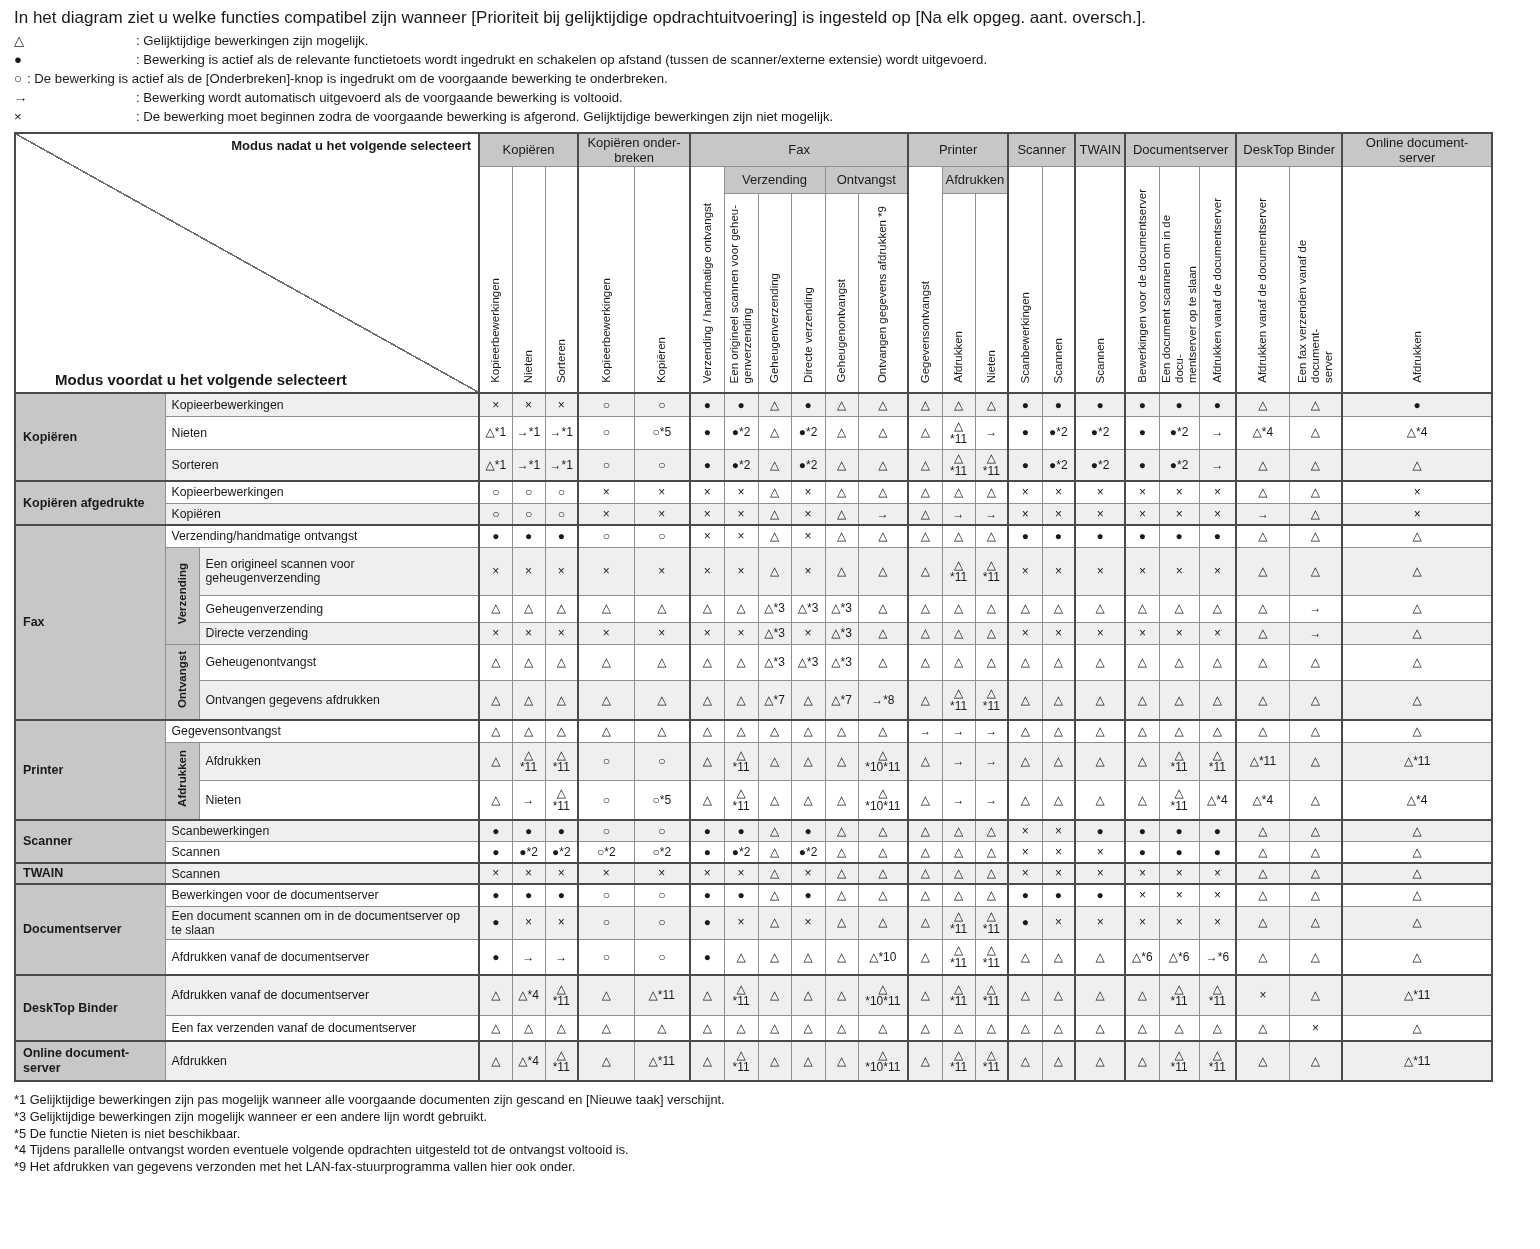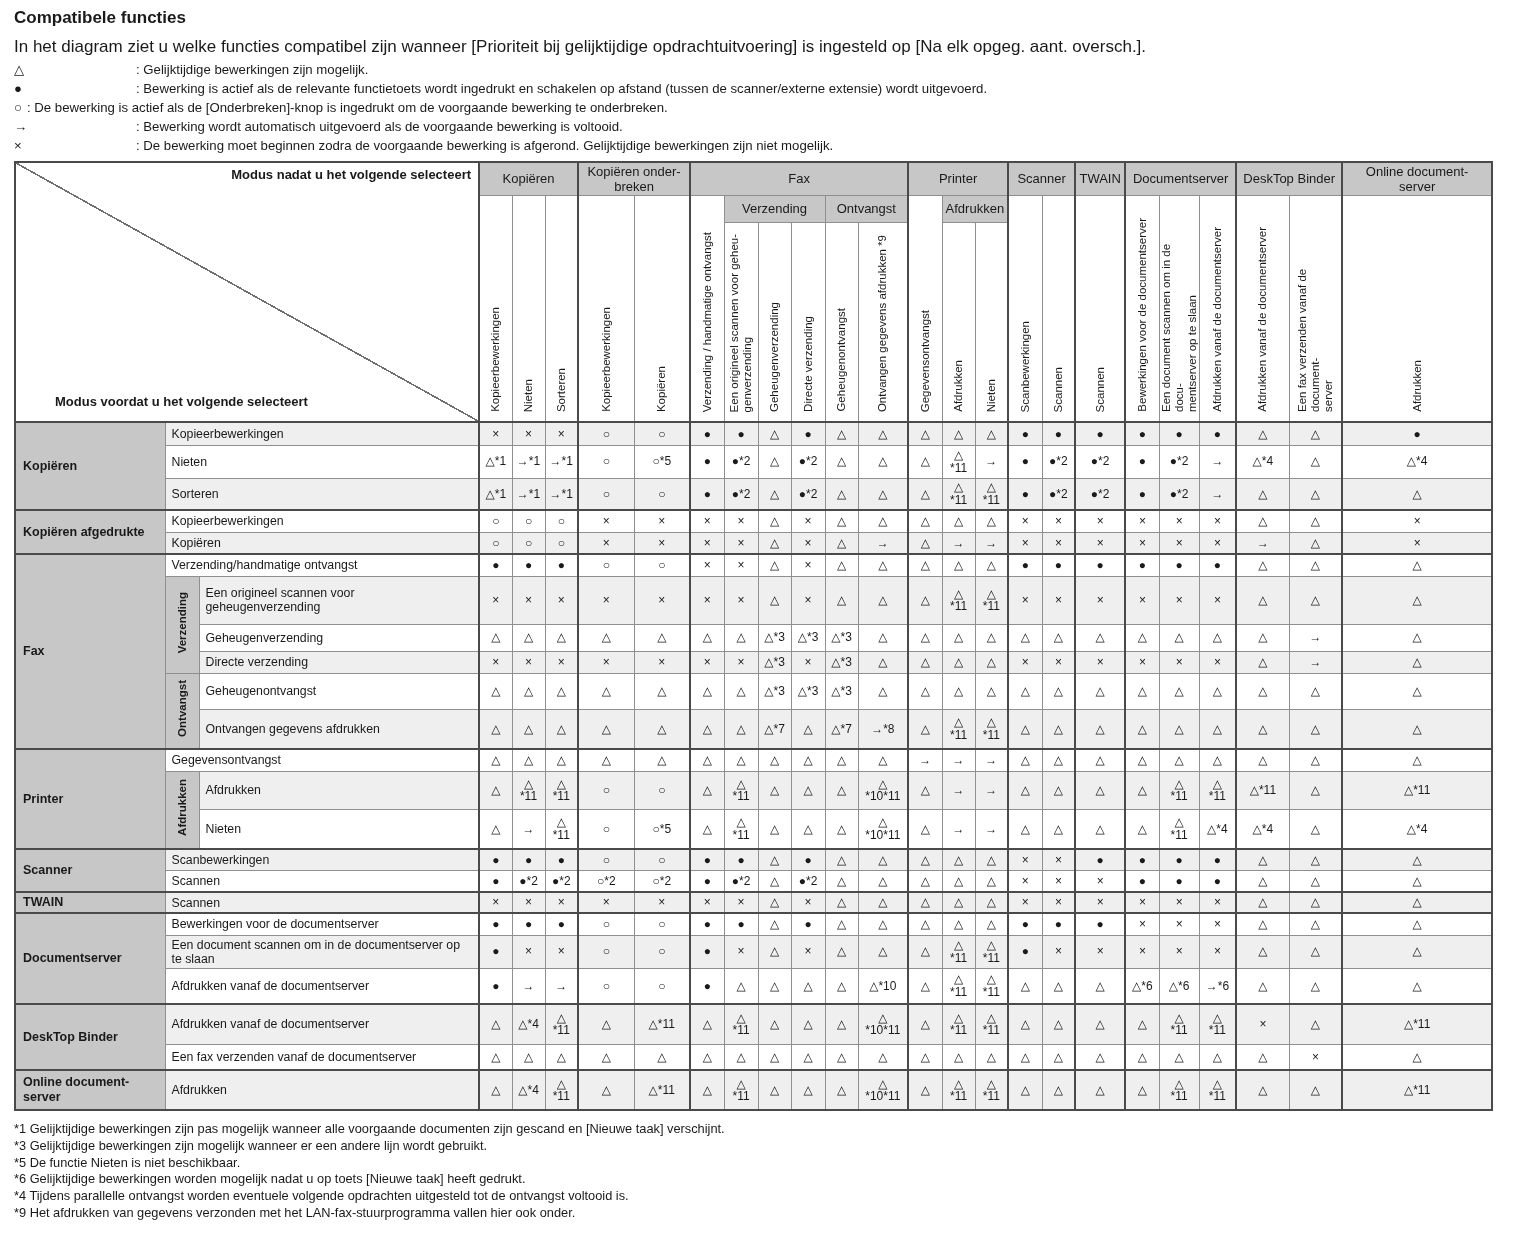--- a/index.html
+++ b/index.html
@@ -12,38 +12,37 @@
   .legend-symbol { width:122px; flex:none; }
   .legend-row.tight .legend-symbol { width:auto; margin-right:5px; }
   table.matrix { border-collapse:collapse; table-layout:fixed; width:1477px; border:2px solid #4a4a4a; margin-top:2px; }
   .matrix th, .matrix td { border:1px solid #8f8f8f; padding:0; font-weight:normal; overflow:hidden; }
   .hr { border-right:2px solid #4a4a4a !important; }
   tr.gtop > th, tr.gtop > td { border-top:2px solid #4a4a4a; }
   .ghead, .bandhead { background:#c7c7c7; font-weight:bold; font-size:13px; text-align:center; white-space:pre-line; line-height:15px; vertical-align:middle; }
   .corner { position:relative; background:#fff;
     background-image:linear-gradient(to top right, transparent calc(50% - 0.8px), #6e6e6e calc(50% - 0.8px), #6e6e6e calc(50% + 0.8px), transparent calc(50% + 0.8px)); }
   .corner-top { position:absolute; top:4px; right:7px; font-weight:bold; font-size:13px; }
-  .corner-bottom { position:absolute; bottom:12px; left:7px; font-weight:bold; font-size:13px;padding-left:32px; }
+  .corner-bottom { position:absolute; bottom:4px; left:7px; font-weight:bold; font-size:15px;padding-left:32px; }
   .rotcell { background:#fff; vertical-align:bottom; text-align:center; padding-bottom:5px !important; }
   .rot { display:inline-block; writing-mode:vertical-rl; transform:rotate(180deg); font-size:11.5px; line-height:13px; white-space:pre-line; text-align:left; max-height:196px; }
   th.rowgroup { background:#c7c7c7; font-weight:bold; font-size:12.5px; text-align:left; padding:2px 4px 2px 7px; vertical-align:middle; white-space:pre-line; line-height:15px; }
   th.subrot { background:#c7c7c7; text-align:center; vertical-align:middle; padding:2px 0; }
   th.subrot .rot { font-weight:bold; font-size:11.5px; max-height:110px; }
   th.rowlabel { background:#fff; text-align:left; font-size:12.3px; line-height:14px; padding:2px 6px; vertical-align:middle; }
   td.cell { background:#fff; text-align:center; vertical-align:middle; font-size:12px; line-height:12.5px; white-space:pre-line; }
   tr.shade td.cell, tr.shade th.rowlabel { background:#efefef; }
   .sym-arrow { font-weight:bold; font-size:13px; }
   .sym-circ { font-weight:bold; }
   .footnotes { margin-top:10px; font-size:12.8px; line-height:16.8px; }
 </style>
 </head>
 <body>
 
 <div class="page">
-  <h1 class="title">Compatibele functies</h1>
   <p class="intro">In het diagram ziet u welke functies compatibel zijn wanneer [Prioriteit bij gelijktijdige opdrachtuitvoering] is ingesteld op [Na elk opgeg. aant. oversch.].</p>
   <div class="legend">
       <div class="legend-row">
         <span class="legend-symbol">△</span>
         <span class="legend-text">: Gelijktijdige bewerkingen zijn mogelijk.</span>
       </div>
       <div class="legend-row">
         <span class="legend-symbol">●</span>
         <span class="legend-text">: Bewerking is actief als de relevante functietoets wordt ingedrukt en schakelen op afstand (tussen de scanner/externe extensie) wordt uitgevoerd.</span>
       </div>
@@ -787,18 +786,17 @@
           <td class="cell">△</td>
           <td class="cell hr">△</td>
           <td class="cell hr">△*11</td>
         </tr>
       </tbody>
     </table>
   <div class="footnotes">
       <div class="footnote">*1 Gelijktijdige bewerkingen zijn pas mogelijk wanneer alle voorgaande documenten zijn gescand en [Nieuwe taak] verschijnt.</div>
       <div class="footnote">*3 Gelijktijdige bewerkingen zijn mogelijk wanneer er een andere lijn wordt gebruikt.</div>
       <div class="footnote">*5 De functie Nieten is niet beschikbaar.</div>
-      <div class="footnote">*6 Gelijktijdige bewerkingen worden mogelijk nadat u op toets [Nieuwe taak] heeft gedrukt.</div>
       <div class="footnote">*4 Tijdens parallelle ontvangst worden eventuele volgende opdrachten uitgesteld tot de ontvangst voltooid is.</div>
       <div class="footnote">*9 Het afdrukken van gegevens verzonden met het LAN-fax-stuurprogramma vallen hier ook onder.</div>
     </div>
 
 </div>
 
 </body></html>

